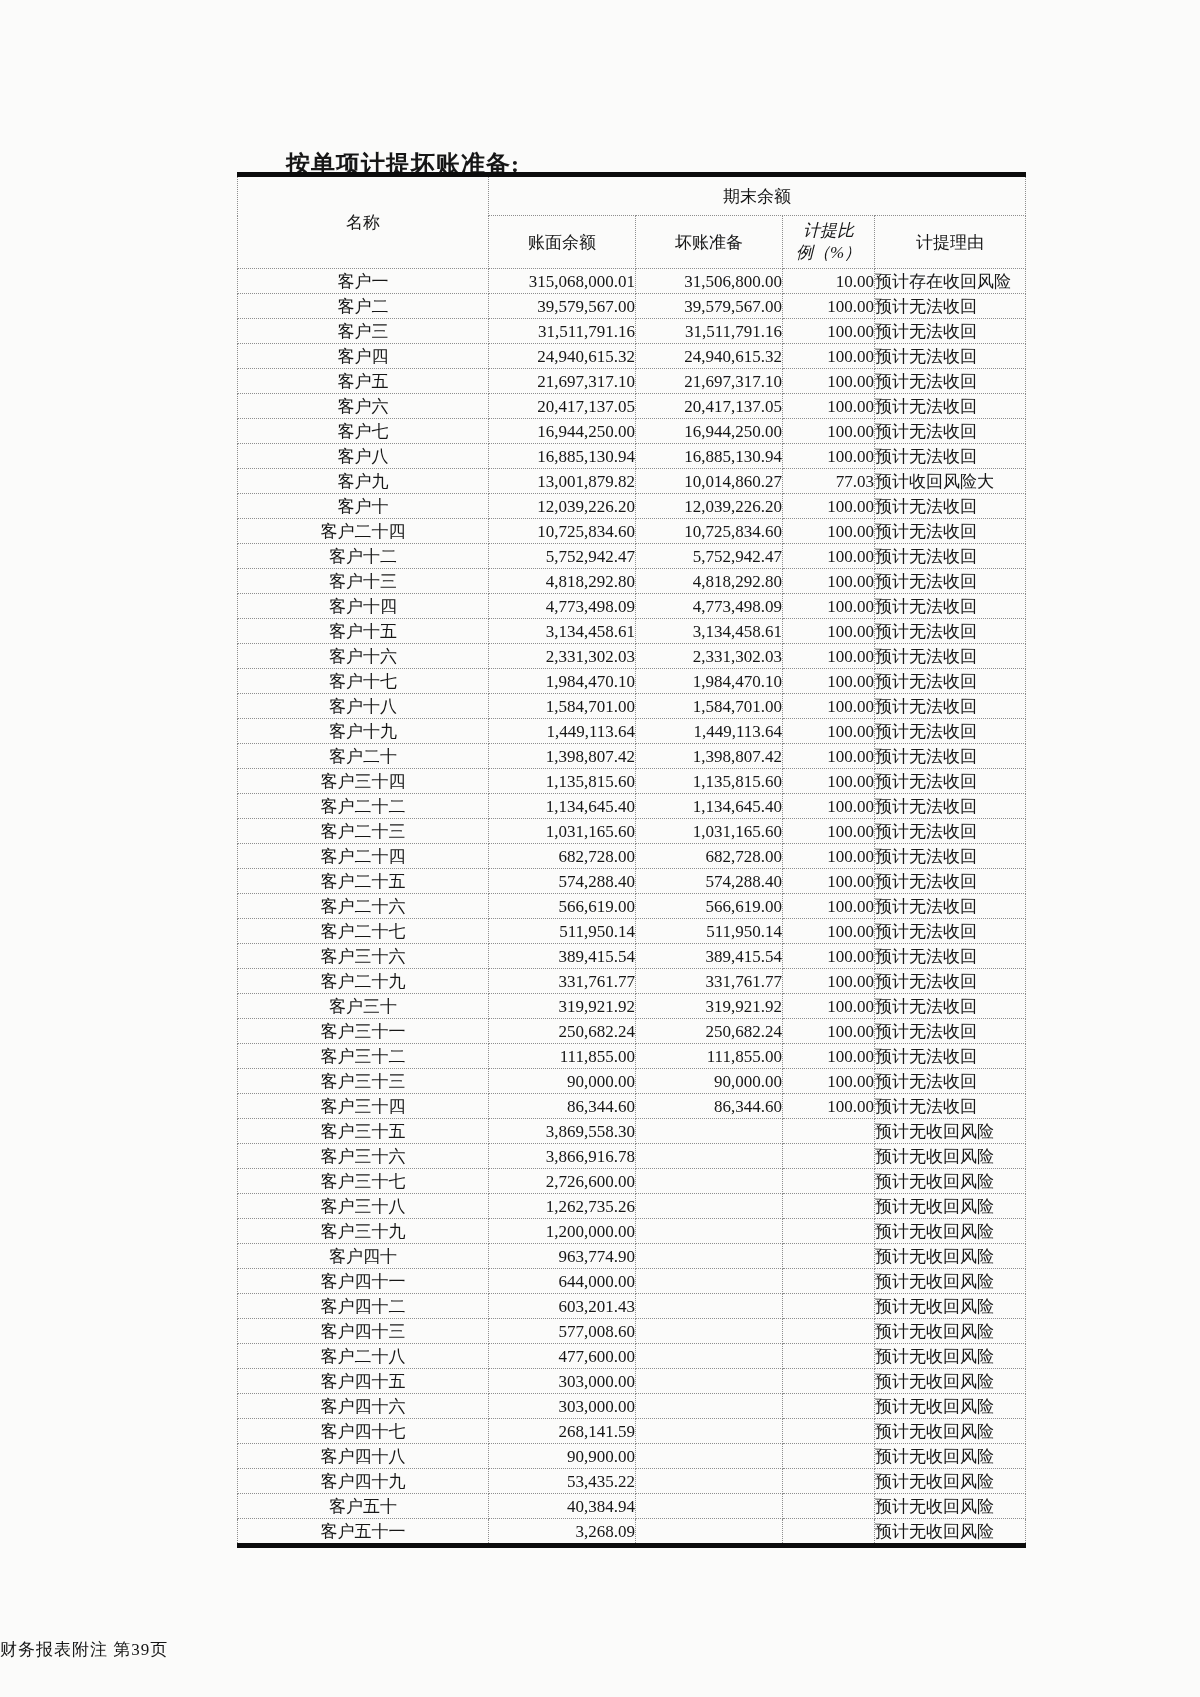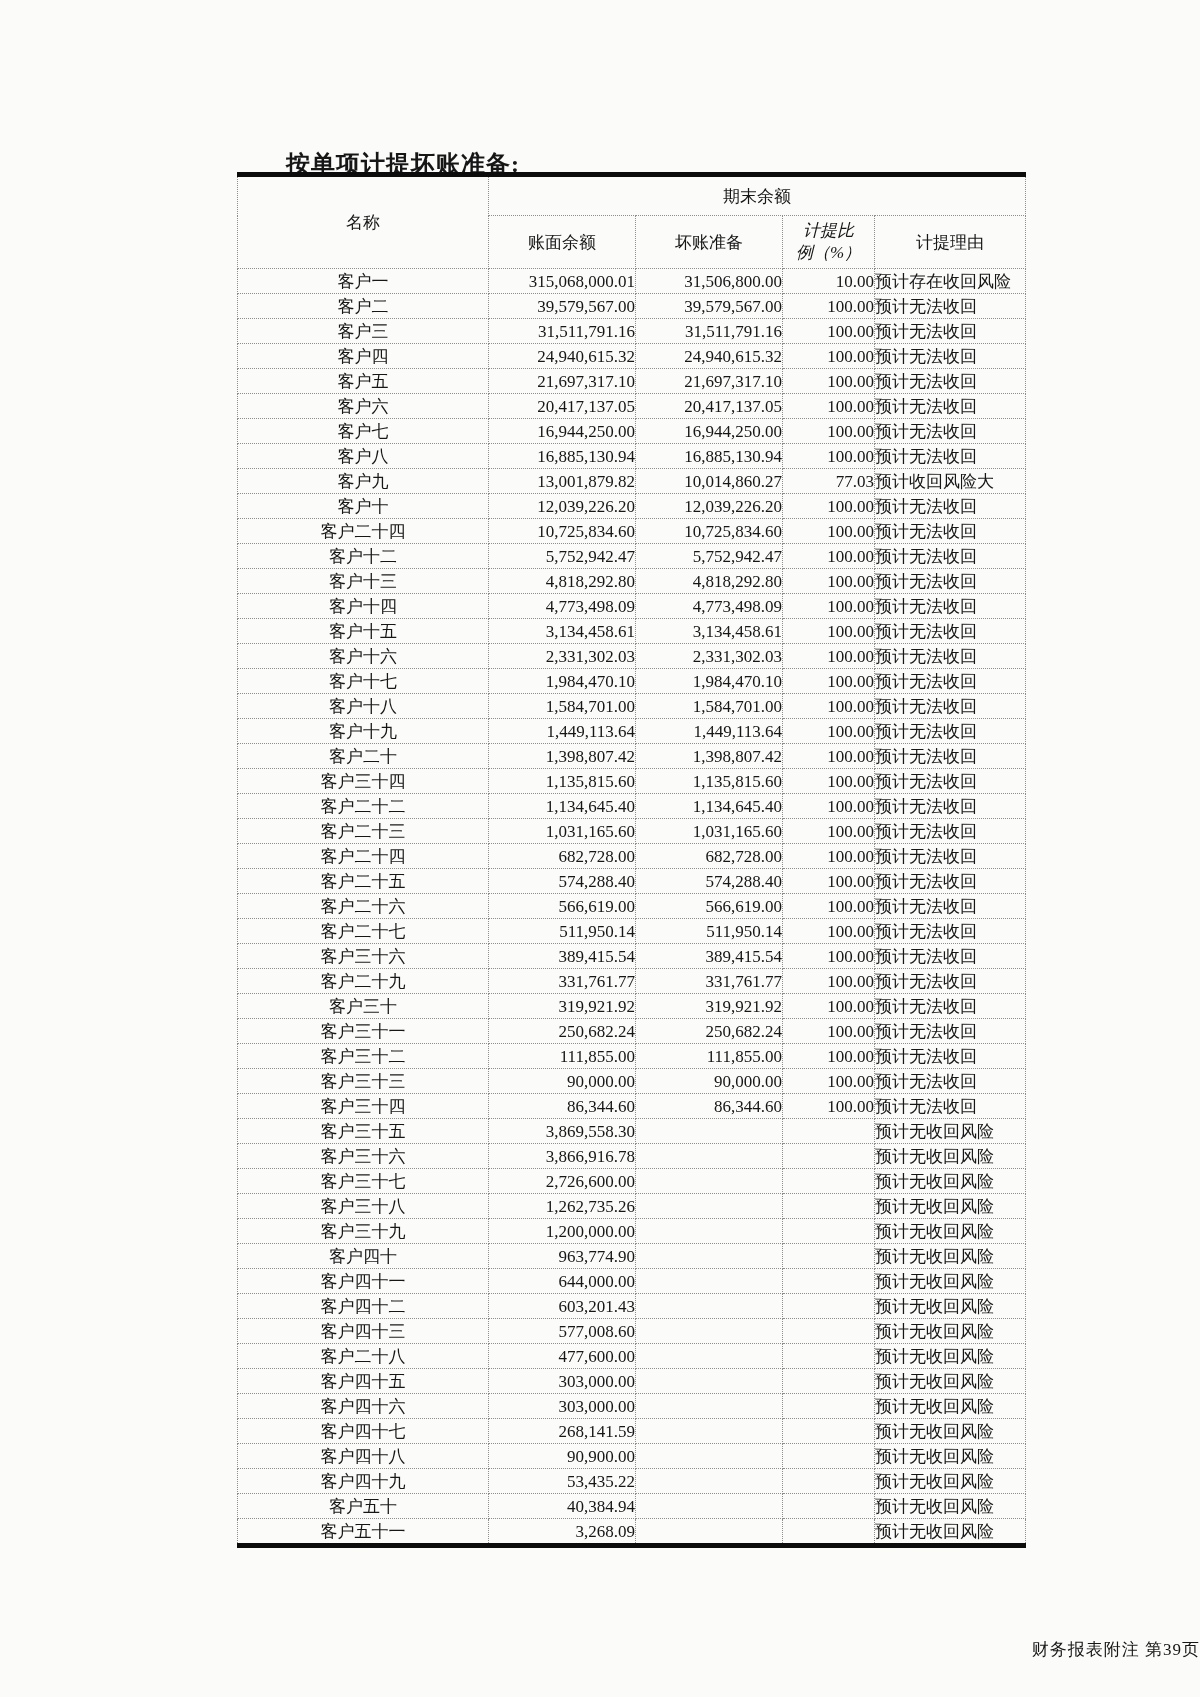--- a/index.html
+++ b/index.html
@@ -55,21 +55,21 @@
     padding: 0;
   }
   td.cell-name   { text-align: center;  padding-left: 10px; }
   td.cell-num    { text-align: right; padding-right: 12px; font-variant-numeric: tabular-nums; }
   td.cell-reason { text-align: left;  padding: 1px 8px 1px 10px; line-height: 23px; }
   .page-footer {
     position: absolute;
     top: 1638px;
     left: 0;
     width: 1200px;
-    text-align: right;
+    text-align: left;
     font-size: 17px;
     letter-spacing: 1px;
   }
 </style>
 </head>
 <body>
 
 <div class="doc-title">按单项计提坏账准备:</div>
 
 <div class="table-wrap">

